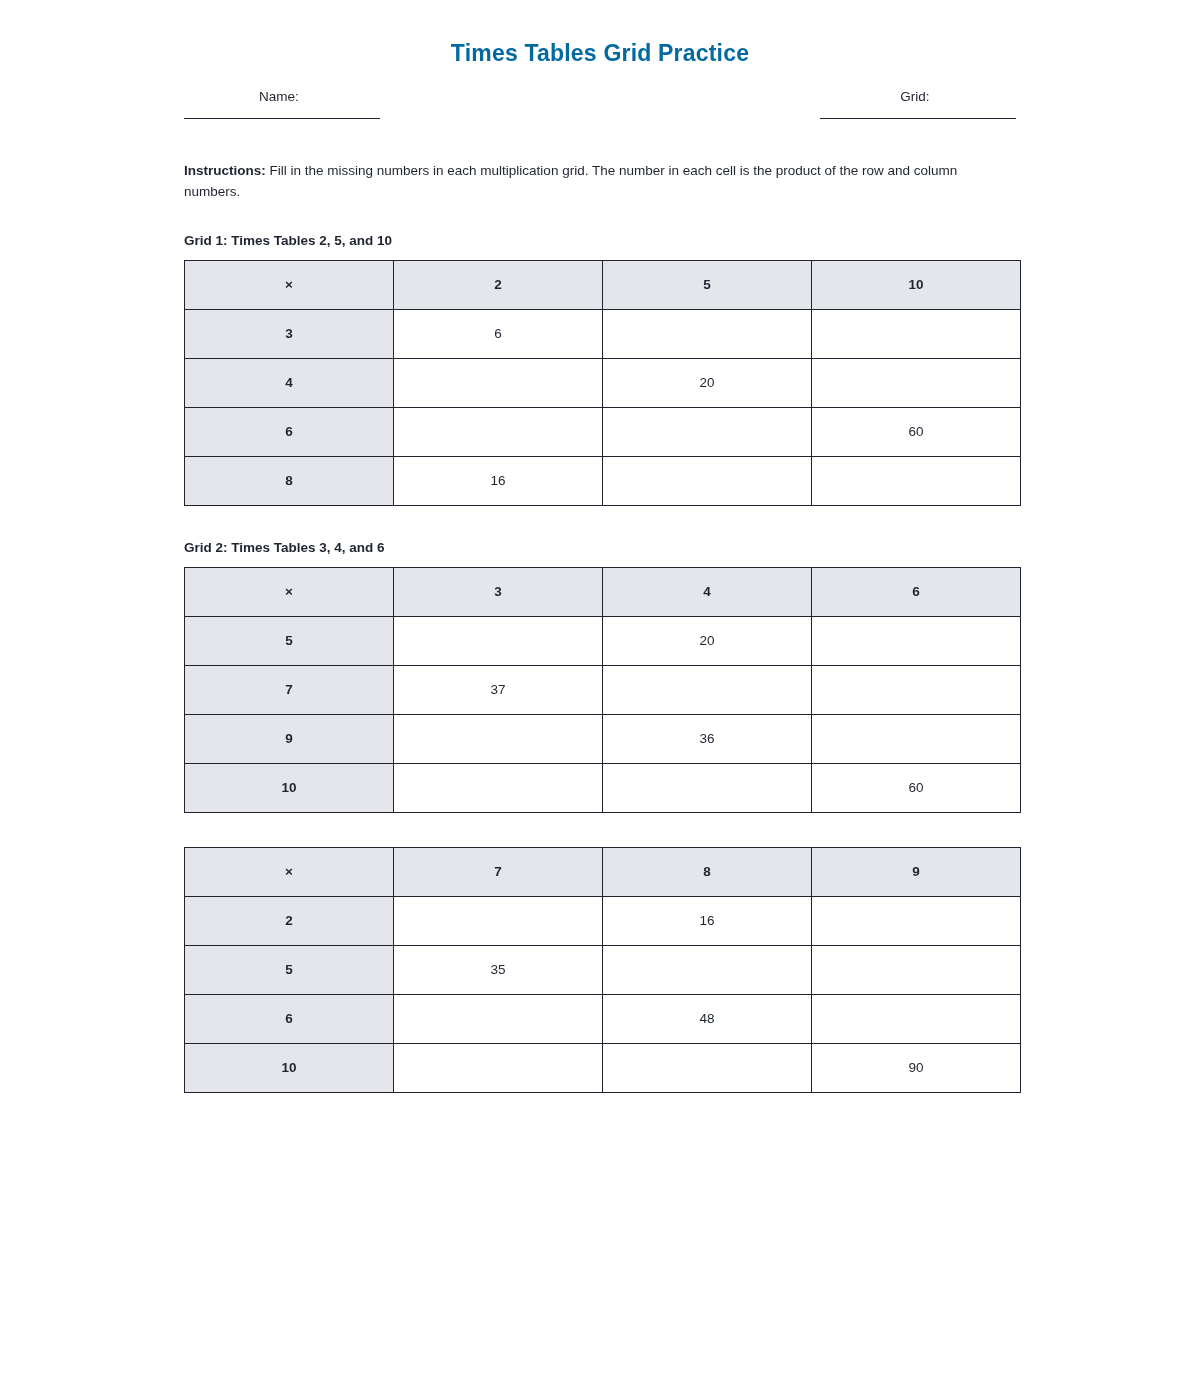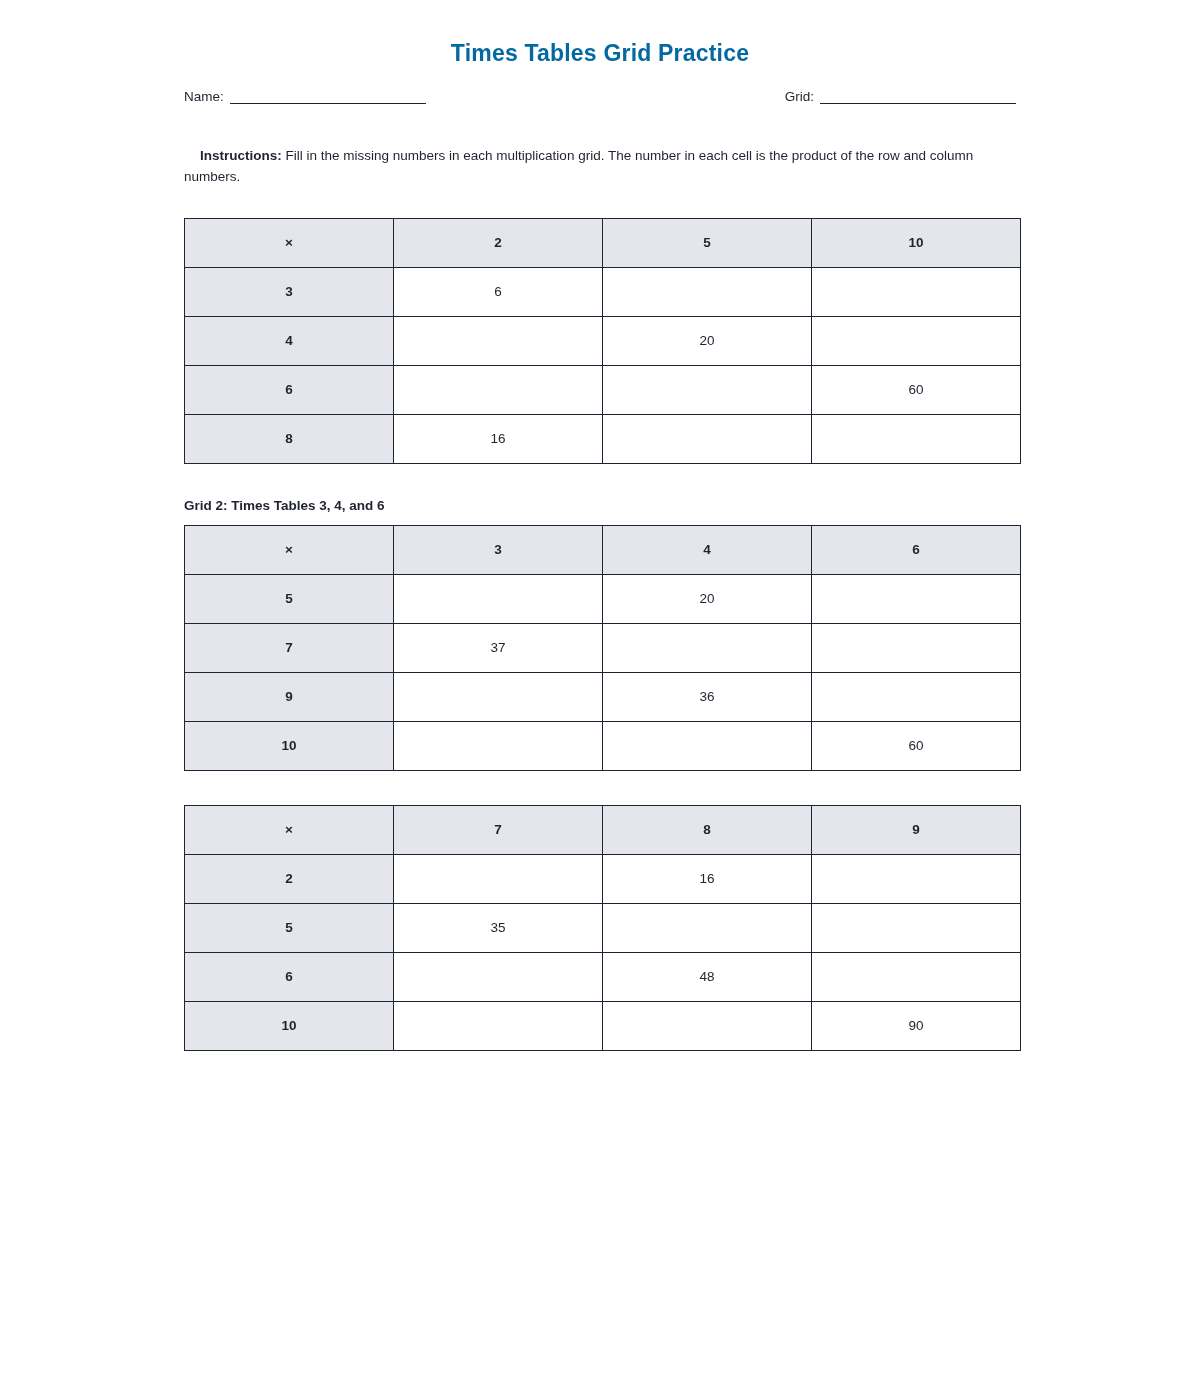--- a/index.html
+++ b/index.html
@@ -30,20 +30,21 @@
     display: flex;
     justify-content: space-between;
     align-items: flex-end;
     font-size: 13.5px;
     margin-bottom: 42px;
   }
   .nd-group {
     display: flex;
     align-items: center;
     white-space: nowrap;
+    flex-direction: column;
   }
   .nd-label {
     font-size: 13.5px;
     color: #1f2430;
     padding-right: 6px;
   }
   .nd-line {
     display: inline-block;
     border-bottom: 1px solid #1f2430;
     height: 14px;
@@ -52,21 +53,20 @@
   .nd-line.date { width: 196px; }
 
   .instructions {
     font-size: 13.5px;
     line-height: 1.55;
     margin-bottom: 30px;
     max-width: 830px;
   }
   .instructions .lead {
     font-weight: bold;
-    margin-left: 16px;
   }
   .grid-heading {
     font-size: 13.5px;
     font-weight: bold;
     margin: 0 0 12px 0;
   }
   table.grid {
     border-collapse: collapse;
     width: 832px;
     margin-bottom: 34px;
@@ -111,20 +111,21 @@
       <span class="nd-label">Grid:</span>
       <span class="nd-line date"></span>
     </div>
   </div>
 
   <div class="instructions">
     <span class="lead">Instructions:</span><span> Fill in the missing numbers in each multiplication grid. The number in each cell is the product of the row and column numbers.</span>
   </div>
 
   <div id="grids-container">
+      <div class="grid-heading">Grid 1: Times Tables 2, 5, and 10</div>
       <table class="grid">
         <thead>
           <tr>
             <th class="corner">×</th>
             <th class="colhead">2</th>
             <th class="colhead">5</th>
             <th class="colhead">10</th>
           </tr>
         </thead>
         <tbody>

